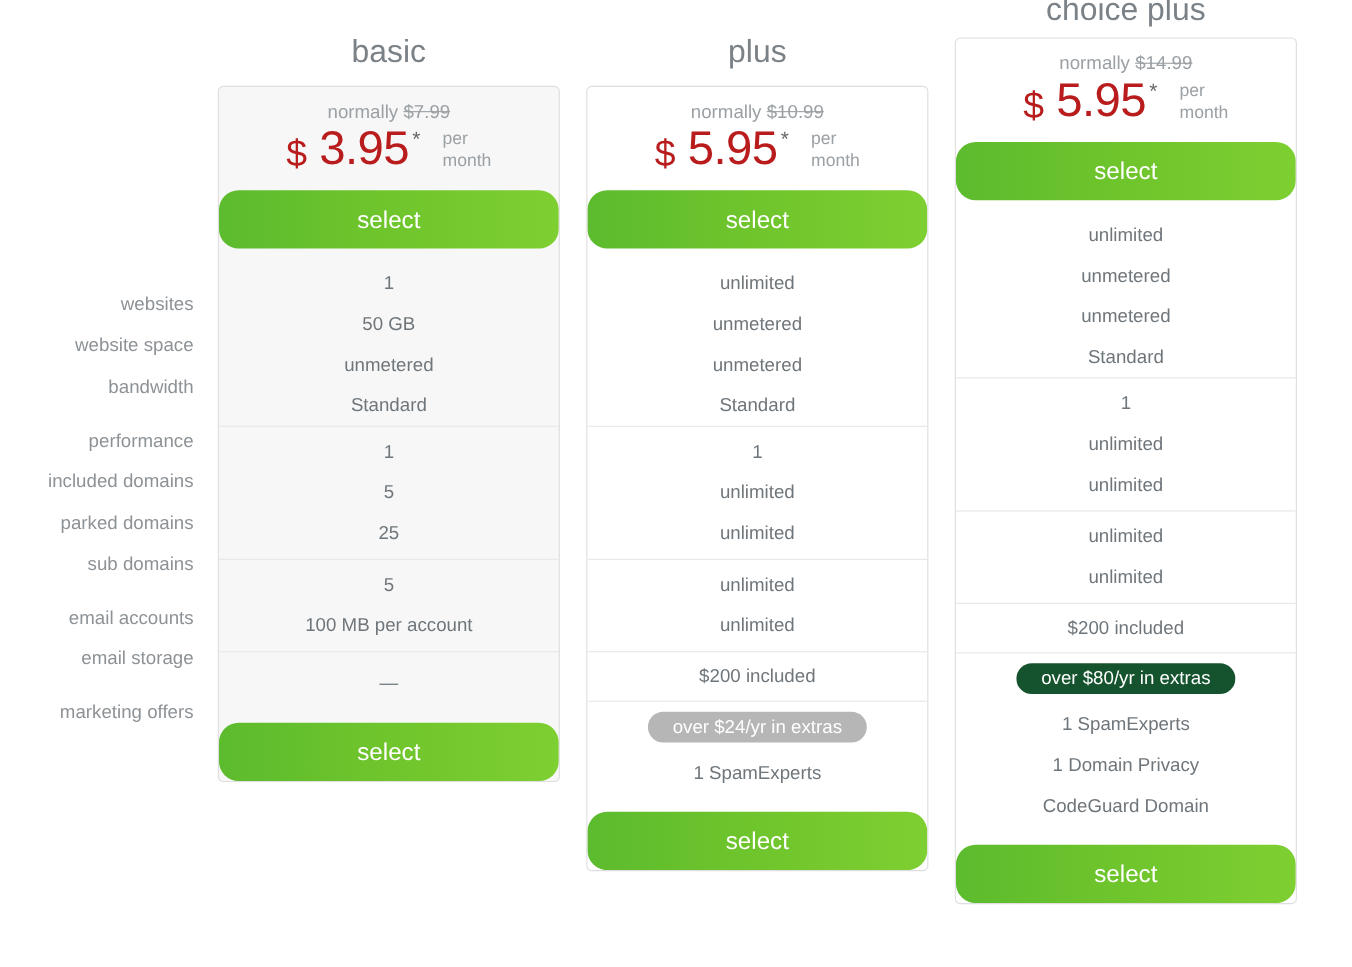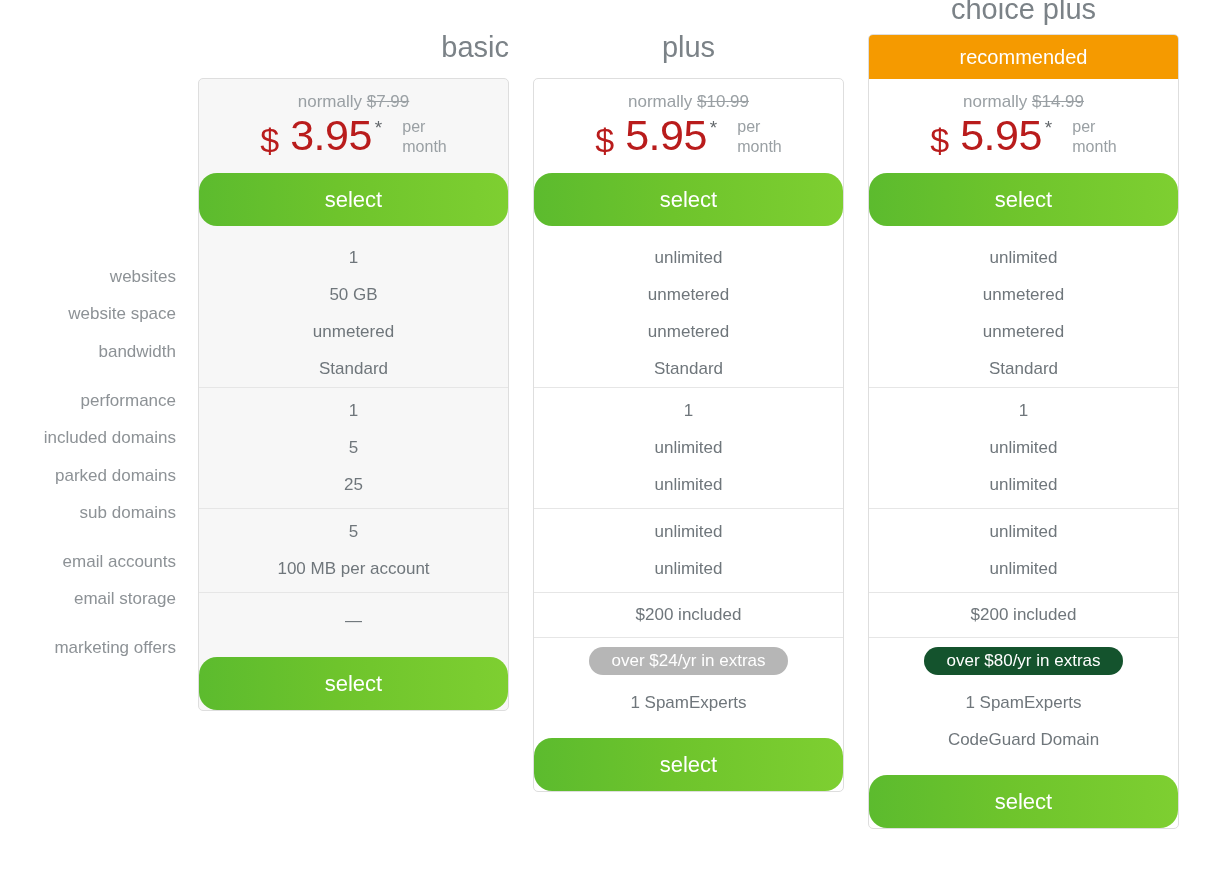--- a/index.html
+++ b/index.html
@@ -196,21 +196,21 @@
       <div class="label-row" style="top: 429px;">included domains</div>
       <div class="label-row" style="top: 467px;">parked domains</div>
       <div class="label-row" style="top: 504px;">sub domains</div>
       <div class="label-row" style="top: 553px;">email accounts</div>
       <div class="label-row" style="top: 590px;">email storage</div>
       <div class="label-row" style="top: 639px;">marketing offers</div>
     </div>
 
   <div id="plans-host">
       <div class="plan" style="left: 198px;">
-        <div class="plan-title" style="top: 33px; width: 311px; text-align: right;">basic</div>
+        <div class="plan-title" style="top: 33px; width: 311px;">basic</div>
         <div class="card shaded" style="top: 78px;">
           <div class="price-block">
             <div class="normally"><span>normally</span> <span class="strike">$7.99</span></div>
             <div class="price-line">
               <div class="amount"><span class="cur">$</span> <span>3.95</span></div>
               <div class="asterisk">*</div>
               <div class="permonth">
                 <div>per</div>
                 <div>month</div>
               </div>
@@ -281,21 +281,20 @@
               <div class="frow">1 SpamExperts</div>
               <div style="height: 17px;"></div>
             </div>
           </div>
           <div class="select-btn">select</div>
         </div>
       </div>
       <div class="plan" style="left: 868px;">
         <div class="plan-title" style="top: -5px; width: 311px;">choice plus</div>
         <div class="card" style="top: 34px;">
-          <div class="rec-banner">recommended</div>
           <div class="price-block">
             <div class="normally"><span>normally</span> <span class="strike">$14.99</span></div>
             <div class="price-line">
               <div class="amount"><span class="cur">$</span> <span>5.95</span></div>
               <div class="asterisk">*</div>
               <div class="permonth">
                 <div>per</div>
                 <div>month</div>
               </div>
             </div>
@@ -318,20 +317,21 @@
               <div class="frow">unlimited</div>
             </div>
             <div class="fgroup" style="padding-top: 3px; padding-bottom: 4px;">
               <div class="frow">$200 included</div>
             </div>
             <div>
               <div class="pill-row">
                 <span class="pill blue">over $80/yr in extras</span>
               </div>
               <div class="frow">1 SpamExperts</div>
+              <div class="frow">1 Domain Privacy</div>
               <div class="frow">CodeGuard Domain</div>
               <div style="height: 17px;"></div>
             </div>
           </div>
           <div class="select-btn">select</div>
         </div>
       </div>
     </div>
 
 </div>

